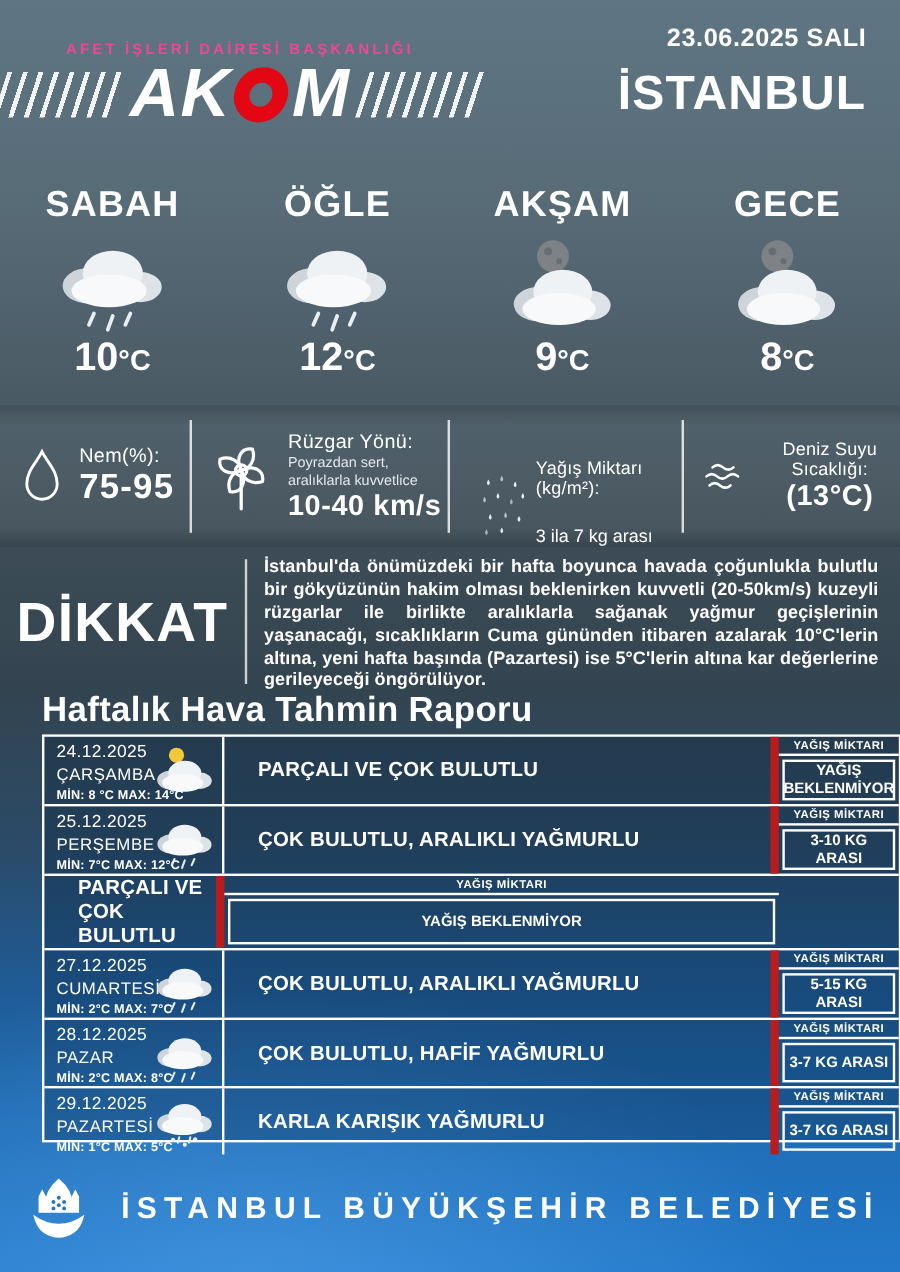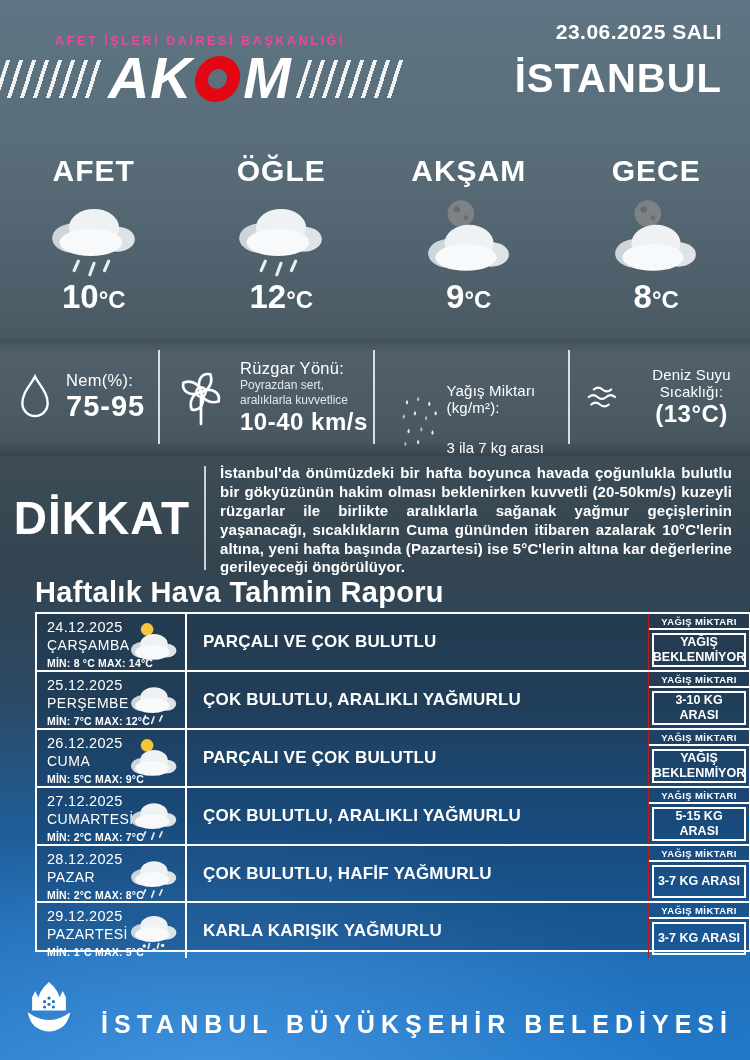--- a/index.html
+++ b/index.html
@@ -70,31 +70,31 @@
   .weekly-title { top:576px; left:35px; font-size:29px; font-weight:800; letter-spacing:.3px; }
   .wtable { top:612px; left:35px; width:716px; height:340px; border:2px solid #fff;
     display:grid; grid-template-rows:repeat(6,1fr); background:rgba(8,32,58,0.28); }
   .t-row { display:grid; grid-template-columns:150px 1fr 100px; border-bottom:2px solid #fff; }
   .t-row:last-child { border-bottom:none; }
   .c-date { border-right:2px solid #fff; position:relative; padding:5px 0 0 10px; }
   .c-date .d1 { font-size:14.5px; letter-spacing:.3px; }
   .c-date .d2 { font-size:14px; letter-spacing:.5px; margin-top:2px; }
   .c-date .d3 { font-size:10.5px; font-weight:bold; letter-spacing:.2px; margin-top:4px; }
   .row-icon { position:absolute; right:2px; top:5px; }
-  .c-desc { border-right:1px solid #b91c1c; display:flex; align-items:center;
-    padding-left:16px; font-size:17px; font-weight:bold; letter-spacing:.2px; }
+  .c-desc { border-right:7px solid #b91c1c; display:flex; align-items:center;
+    padding-left:28px; font-size:17px; font-weight:bold; letter-spacing:.2px; }
   .c-rain { display:flex; flex-direction:column; }
   .rain-head { height:16px; display:flex; align-items:center; justify-content:center;
     border-bottom:2px solid #fff; font-size:9.5px; font-weight:bold; letter-spacing:.4px; }
   .rain-val { flex:1; margin:3px; border:2px solid #fff; display:flex; align-items:center;
     justify-content:center; text-align:center; font-size:12.5px; font-weight:600;
     line-height:1.2; padding:0 3px; }
 
   
-  .footer { top:975px; left:0; width:750px; display:flex; align-items:flex-end;
+  .footer { top:975px; left:0; width:750px; display:flex; align-items:center;
     justify-content:center; gap:20px; }
   .footer-name { font-size:25px; font-weight:bold; letter-spacing:6px; }
 
   svg { display:block; }
 </style>
 </head>
 <body>
 
 <svg width="0" height="0" style="position:absolute">
   <defs>
@@ -194,21 +194,21 @@
     </div>
   </div>
   <div class="abs header-right">
     <div class="header-date">23.06.2025 SALI</div>
     <div class="header-city">İSTANBUL</div>
   </div>
 </div>
 
 <div class="abs dayparts">
   <div class="daypart">
-    <div class="daypart-label">AFET</div>
+    <div class="daypart-label">SABAH</div>
     <svg class="daypart-icon" width="118" height="92" viewBox="-6 -2 112 88" style="margin:0 auto">
         <use href="#sym-rain-cloud"></use>
       </svg>
     <div class="daypart-temp"><span>10</span><span class="unit">°C</span></div>
   </div>
   <div class="daypart">
     <div class="daypart-label">ÖĞLE</div>
     <svg class="daypart-icon" width="118" height="92" viewBox="-6 -2 112 88" style="margin:0 auto">
         <use href="#sym-rain-cloud"></use>
       </svg>
@@ -310,28 +310,20 @@
         </svg>
     </div>
     <div class="c-desc">ÇOK BULUTLU, ARALIKLI YAĞMURLU</div>
     <div class="c-rain">
       <div class="rain-head">YAĞIŞ MİKTARI</div>
       <div class="rain-val">3-10 KG ARASI</div>
     </div>
   </div>
 
   <div class="t-row">
-    <div class="c-date">
-      <div class="d1">26.12.2025</div>
-      <div class="d2">CUMA</div>
-      <div class="d3">MİN: 5°C MAX: 9°C</div>
-      <svg class="row-icon" width="58" height="46" viewBox="0 0 100 80">
-          <use href="#sym-sun-cloud"></use>
-        </svg>
-    </div>
     <div class="c-desc">PARÇALI VE ÇOK BULUTLU</div>
     <div class="c-rain">
       <div class="rain-head">YAĞIŞ MİKTARI</div>
       <div class="rain-val">YAĞIŞ BEKLENMİYOR</div>
     </div>
   </div>
 
   <div class="t-row">
     <div class="c-date">
       <div class="d1">27.12.2025</div>

